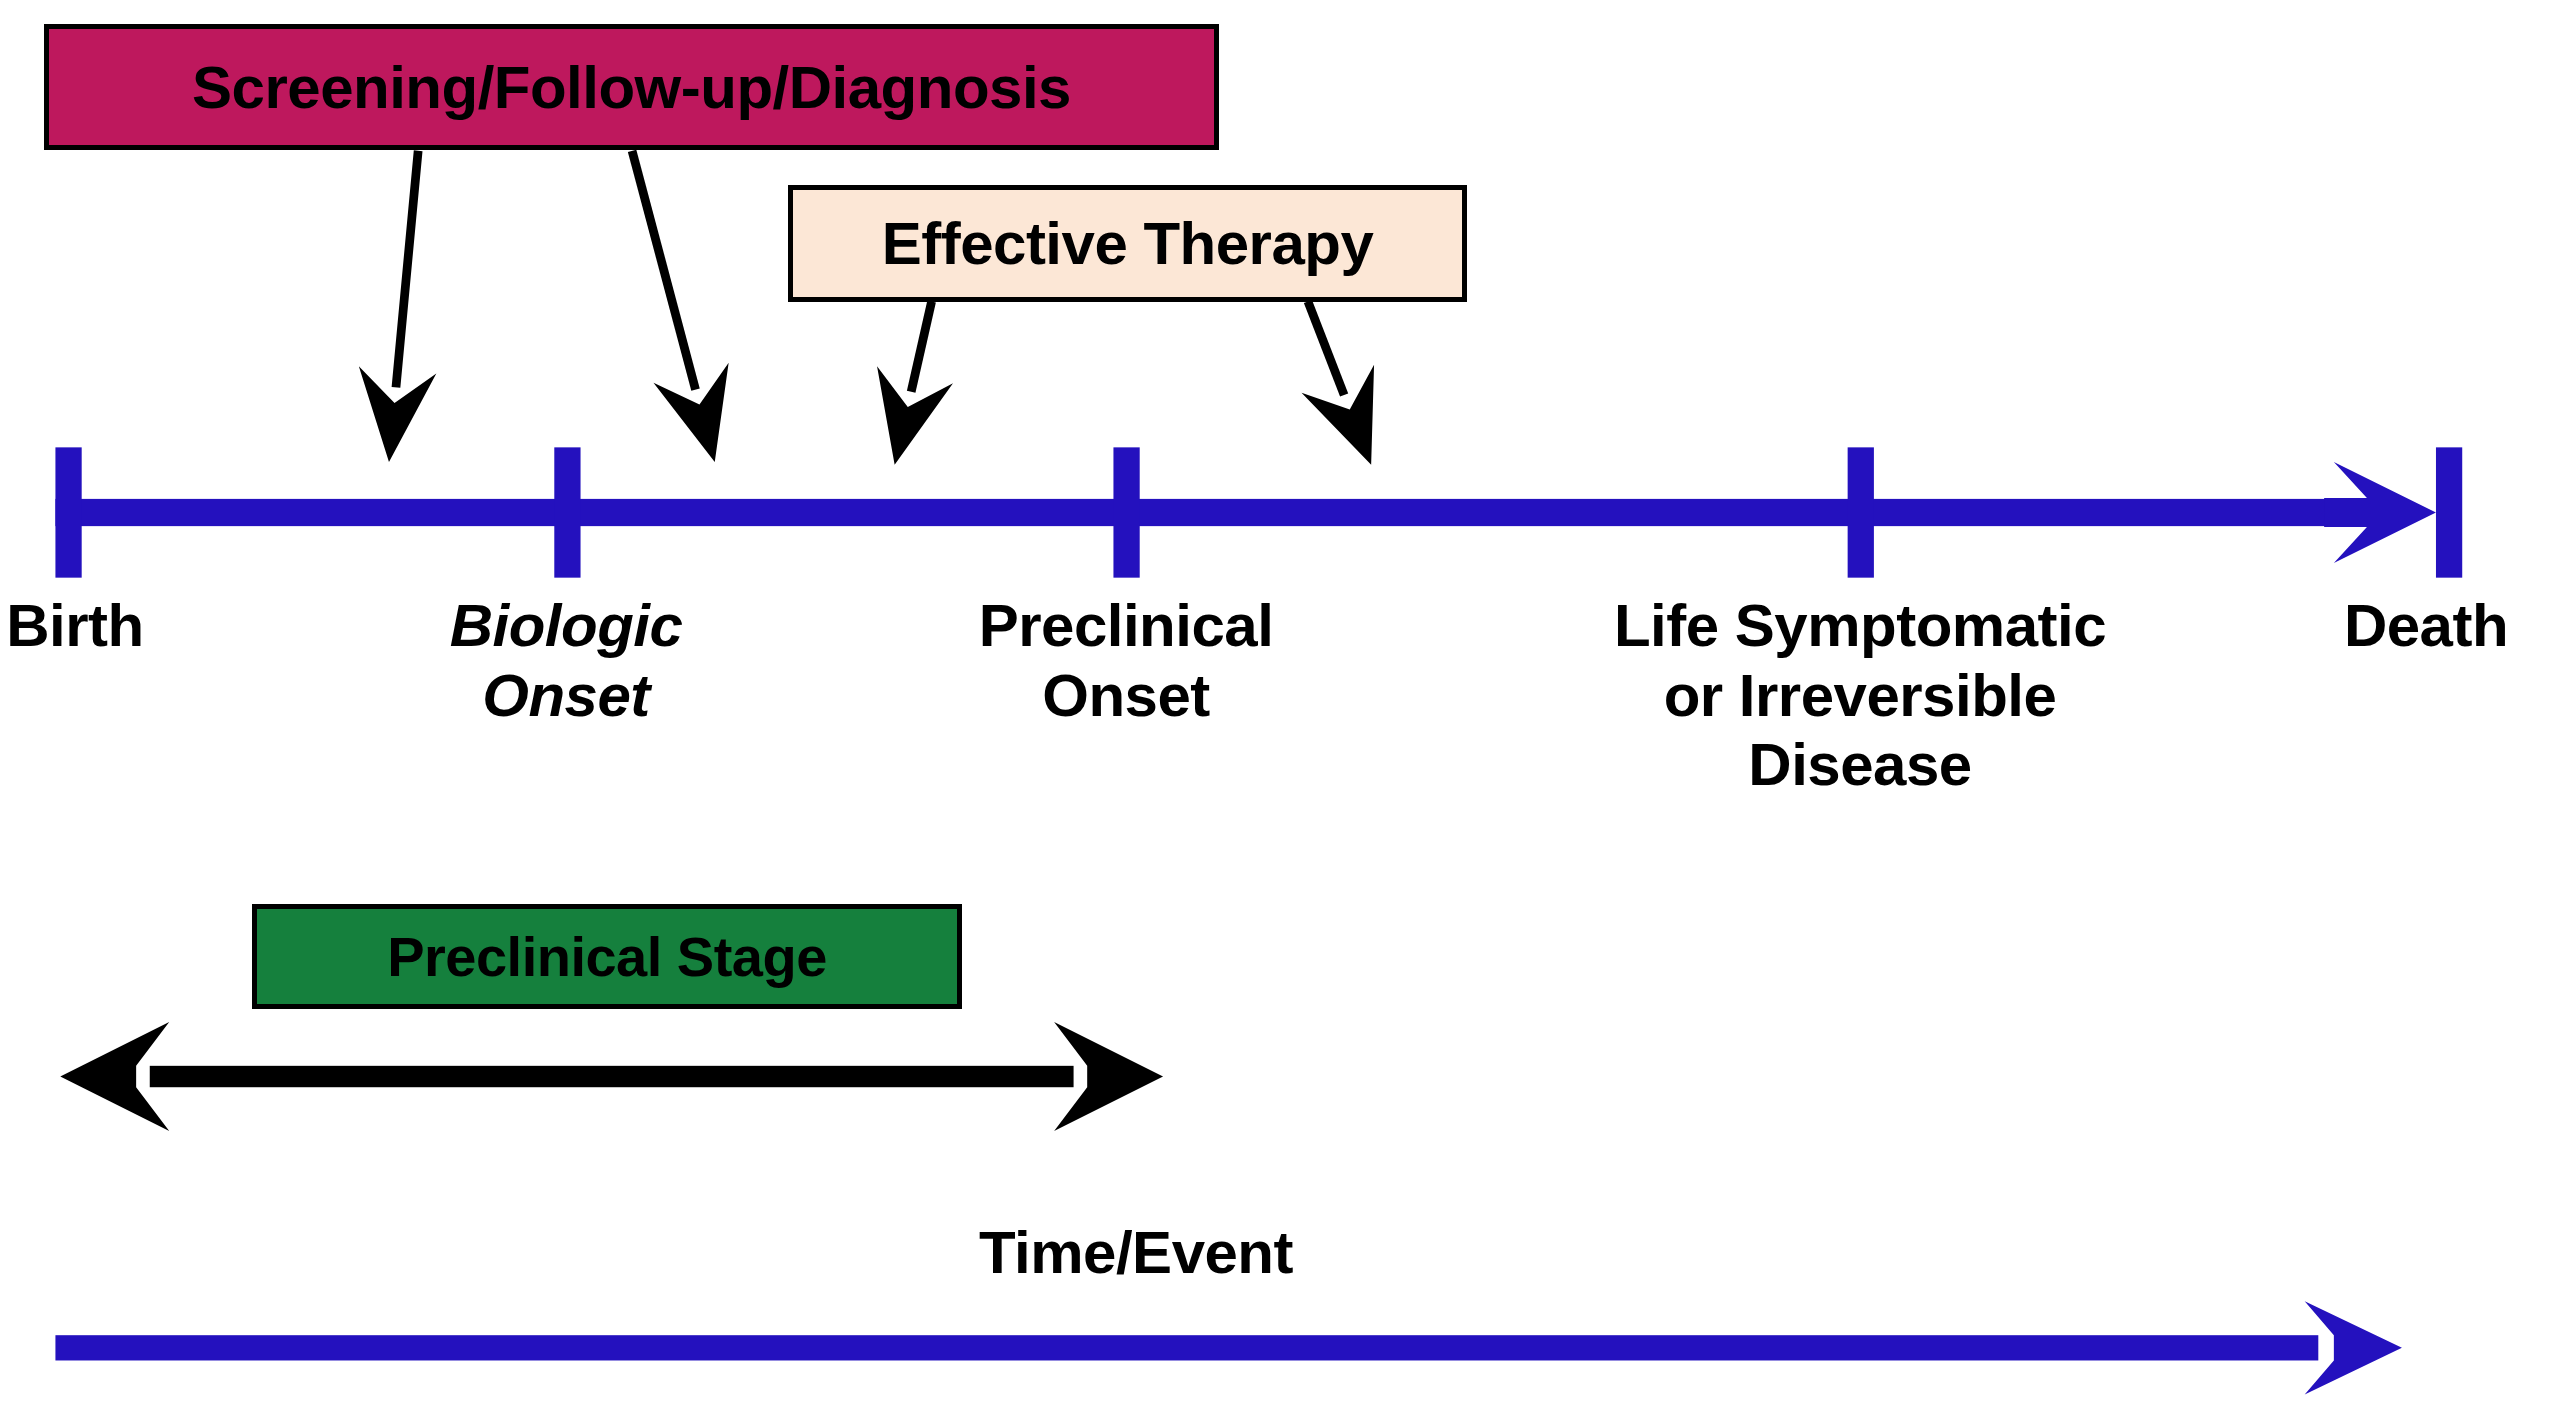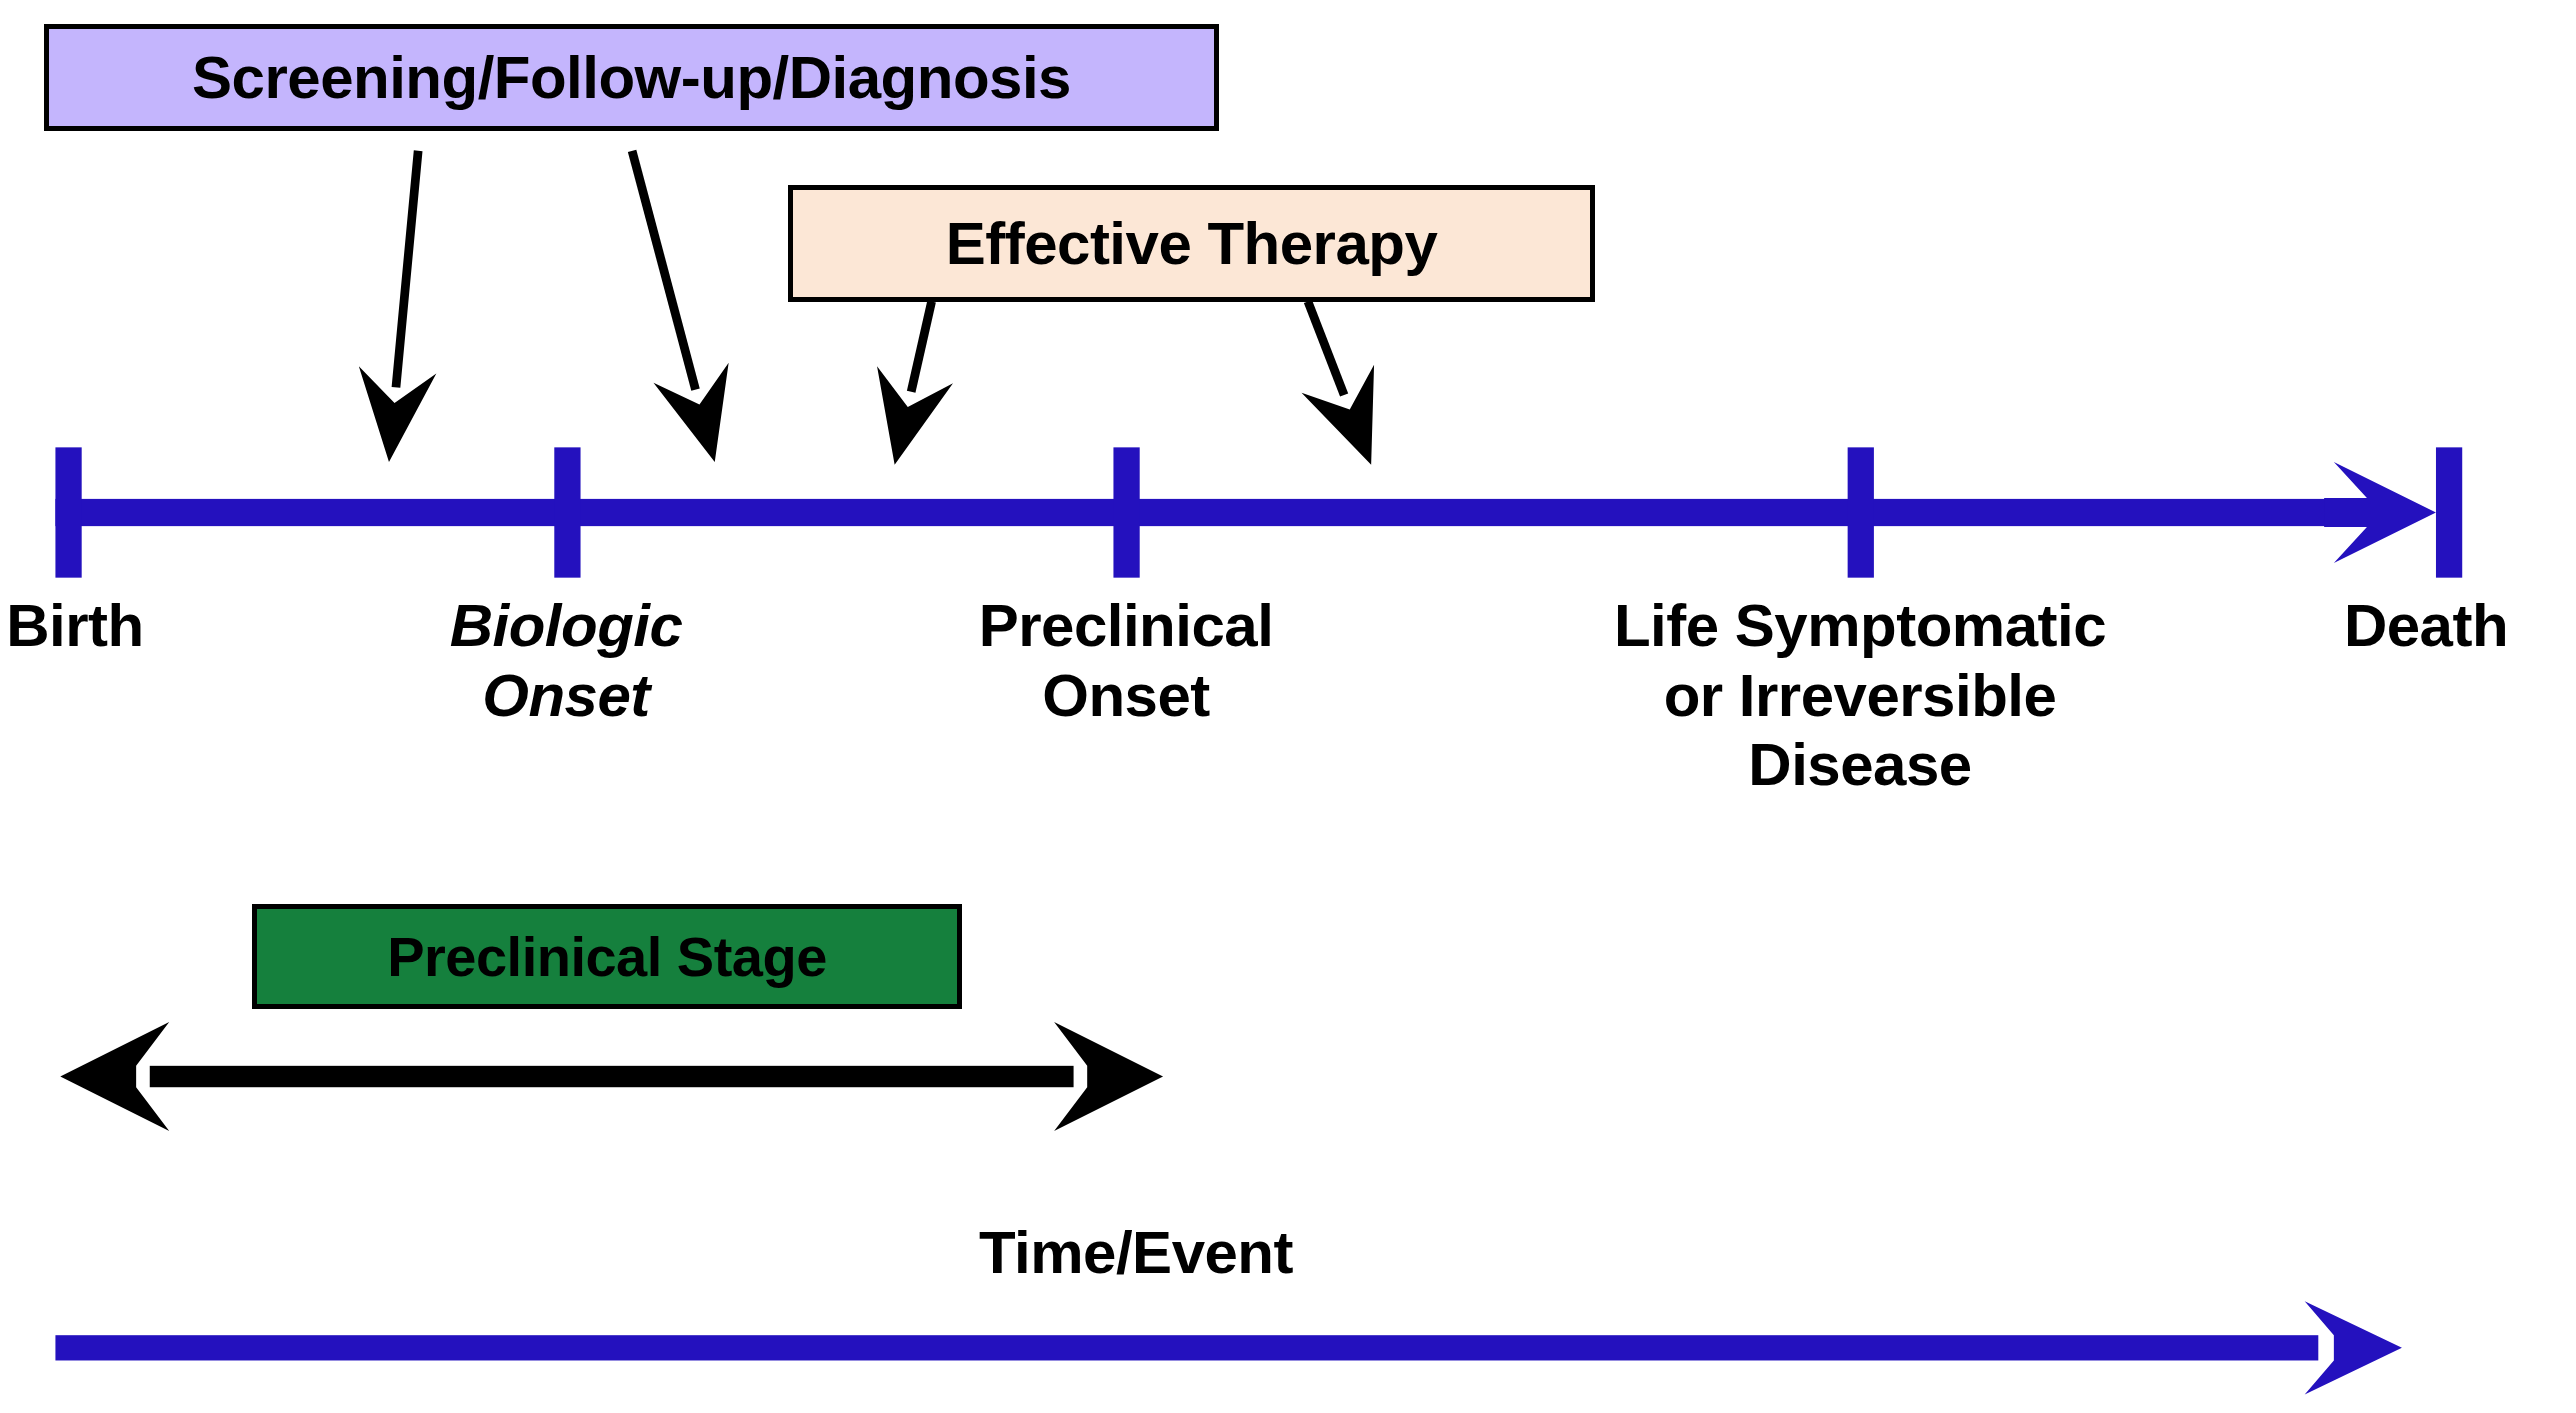--- a/index.html
+++ b/index.html
@@ -46,25 +46,25 @@
     width: 2576px;
     height: 1414px;
     pointer-events: none;
   }
 </style>
 </head>
 <body>
 
 <div id="canvas">
 
-  <div class="label-box" id="box-0" style="left: 44px; top: 24px; width: 1175px; height: 107px; font-size: 60px; background: #c4b5fd; border-color: rgb(0, 0, 0); color: rgb(0, 0, 0);">
+  <div class="label-box" id="box-0" style="left: 44px; top: 24px; width: 1175px; height: 126px; font-size: 60px; background: #be185d; border-color: rgb(0, 0, 0); color: rgb(0, 0, 0);">
     <span>Screening/Follow-up/Diagnosis</span>
   </div>
 
-  <div class="label-box" id="box-1" style="left: 788px; top: 185px; width: 807px; height: 117px; font-size: 60px; background: rgb(252, 231, 214); border-color: rgb(0, 0, 0); color: rgb(0, 0, 0);">
+  <div class="label-box" id="box-1" style="left: 788px; top: 185px; width: 679px; height: 117px; font-size: 60px; background: rgb(252, 231, 214); border-color: rgb(0, 0, 0); color: rgb(0, 0, 0);">
     <span>Effective Therapy</span>
   </div>
 
   <div class="label-box" id="box-2" style="left: 252px; top: 904px; width: 710px; height: 105px; font-size: 56px; background: #15803d; border-color: rgb(0, 0, 0); color: rgb(0, 0, 0);">
     <span>Preclinical Stage</span>
   </div>
 
   <div class="tl-label" id="tick-label-0" style="font-size: 60px; top: 591px; left: -314px; width: 778px; color: rgb(0, 0, 0);">Birth</div>
   <div class="tl-label" id="tick-label-1" style="font-size: 60px; top: 591px; left: 177px; width: 778px; color: rgb(0, 0, 0); font-style: italic;">Biologic
 Onset</div>

